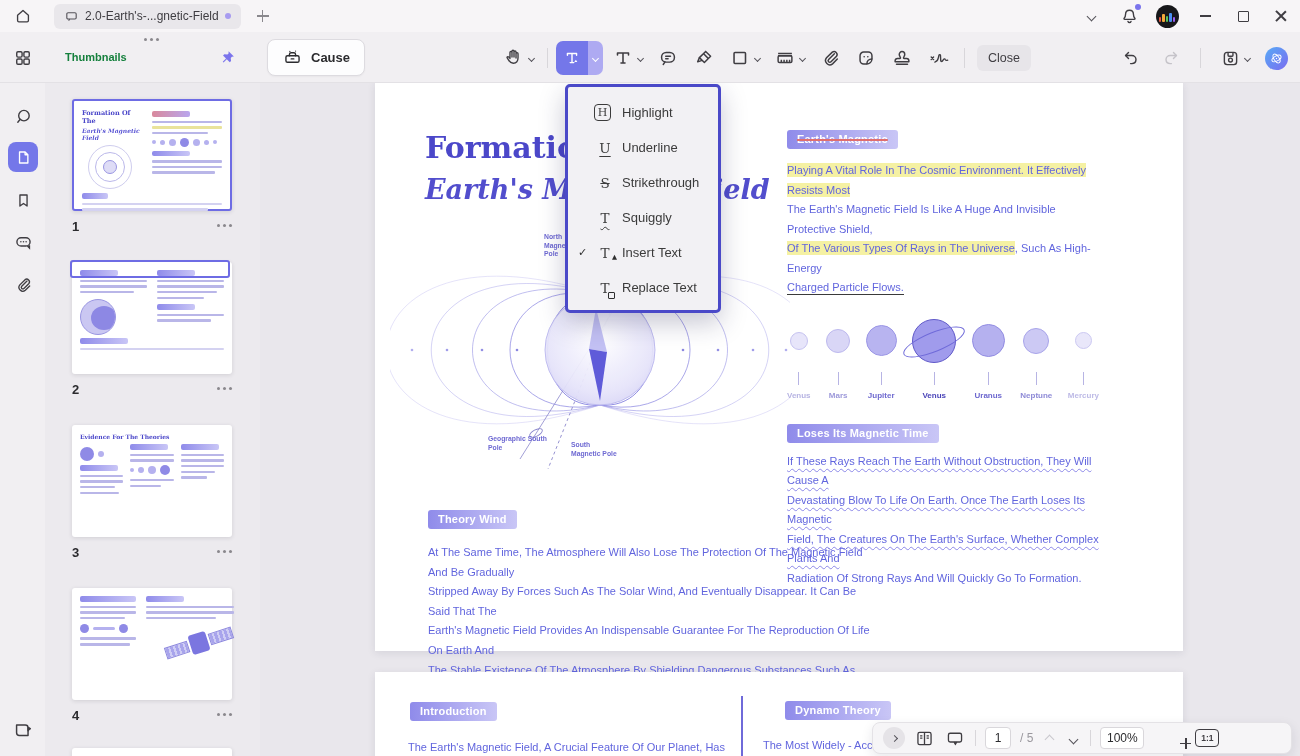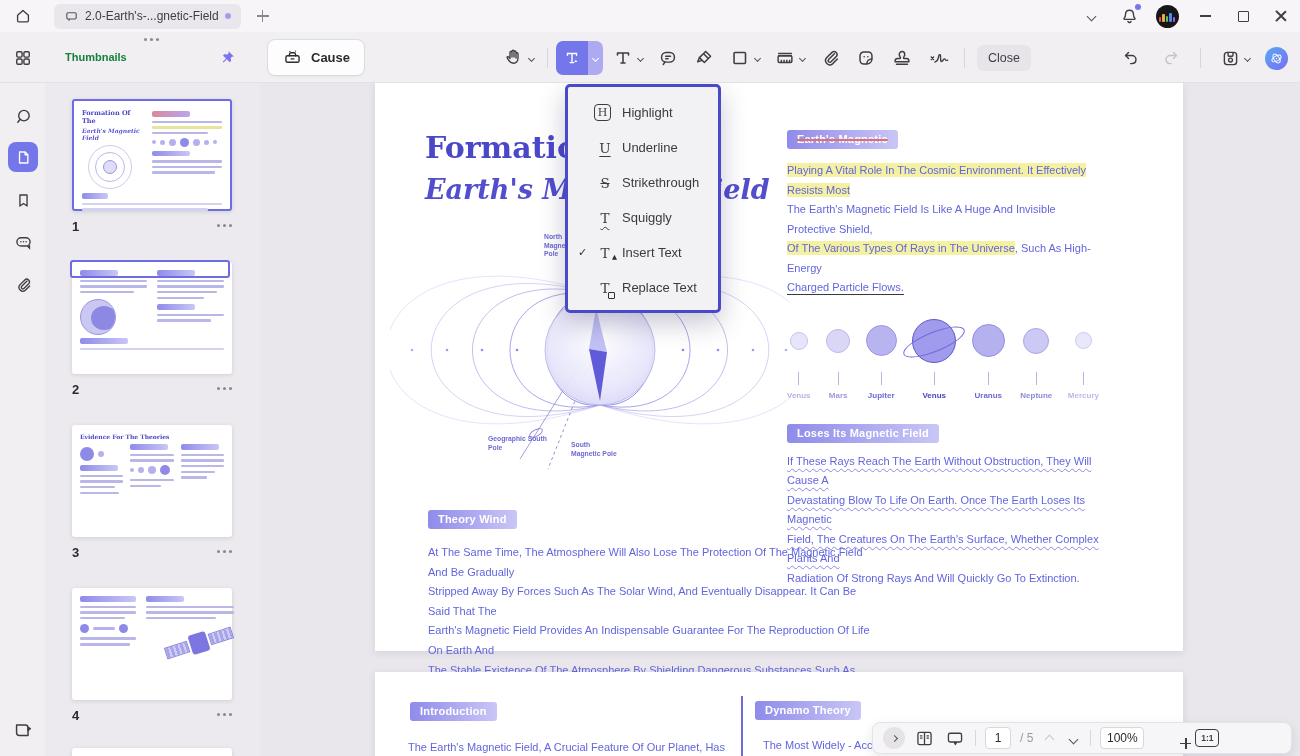--- a/index.html
+++ b/index.html
@@ -127,21 +127,21 @@
   .p-mercury .p-name { color:#bdbae6; }
   .sec2-badge { margin-top:26px; }
   .para2 { margin-top:9px; }
   .solar { position:absolute; left:53px; top:427px; width:450px; }
   .solar .ptext { line-height:19.6px; }
   .solar-para { margin-top:14px; }
 
   #page2 .divider-v { position:absolute; left:366px; top:24px; width:1.5px; height:146px; background:#6f6ad9; }
   .p2-intro-badge { position:absolute; left:35px; top:30px; }
   .p2-intro-line { position:absolute; left:33px; top:66px; width:330px; }
-  .p2-dyn-badge { position:absolute; left:380px; top:29px; }
+  .p2-dyn-badge { position:absolute; left:410px; top:29px; }
   .p2-dyn-line { position:absolute; left:388px; top:64px; width:330px; }
 
   
   #dropdown { position:absolute; left:305px; top:1px; width:156px; height:229px; background:#f2f1f4; border:3px solid #4a49c8; border-radius:5px; box-shadow:0 10px 26px rgba(30,30,80,.25); z-index:60; padding-top:8px; }
   .m-item { height:35px; display:flex; align-items:center; padding:0 8px 0 10px; }
   .m-check { width:16px; font-size:11px; color:#2e2e2e; visibility:hidden; }
   .m-item.checked .m-check { visibility:visible; }
   .m-ic { font-family:"DejaVu Serif",serif; font-size:13.5px; color:#3b3b3b; width:22px; text-align:center; position:relative; }
   .m-ic.hl-ic { width:17px; height:17px; line-height:15px; border:1.4px solid #3b3b3b; border-radius:4px; font-size:11px; margin-right:5px; }
   .m-ic.ul-ic { text-decoration:underline; text-underline-offset:2.5px; }
@@ -688,26 +688,26 @@
         </div>
         <div class="planet p-mercury">
           <div class="p-circle-wrap">
               <div class="p-circle"></div>
             </div>
           <div class="p-tick"></div>
           <div class="p-name">Mercury</div>
         </div>
       </div>
 
-      <div class="sec2-badge"><span class="badge">Loses Its Magnetic Field</span></div>
+      <div class="sec2-badge"><span class="badge">Loses Its Magnetic Time</span></div>
       <div class="ptext para2">
         <div><span class="sqg">If These Rays Reach The Earth Without Obstruction, They Will Cause A</span></div>
         <div><span class="sqg">Devastating Blow To Life On Earth. Once The Earth Loses Its Magnetic</span></div>
         <div><span class="sqg">Field, The Creatures On The Earth's Surface, Whether Complex Plants And</span></div>
-        <div><span>Radiation Of Strong Rays And Will Quickly Go To Extinction.</span></div>
+        <div><span>Radiation Of Strong Rays And Will Quickly Go To Formation.</span></div>
       </div>
     </div>
 
     <div class="solar">
       <span class="badge">Theory Wind</span>
       <div class="ptext solar-para">
         <div><span>At The Same Time, The Atmosphere Will Also Lose The Protection Of The Magnetic Field And Be Gradually</span></div>
         <div><span>Stripped Away By Forces Such As The Solar Wind, And Eventually Disappear. It Can Be Said That The</span></div>
         <div><span>Earth's Magnetic Field Provides An Indispensable Guarantee For The Reproduction Of Life On Earth And</span></div>
         <div><span>The Stable Existence Of The Atmosphere By Shielding Dangerous Substances Such As Solar Particles.</span></div>

